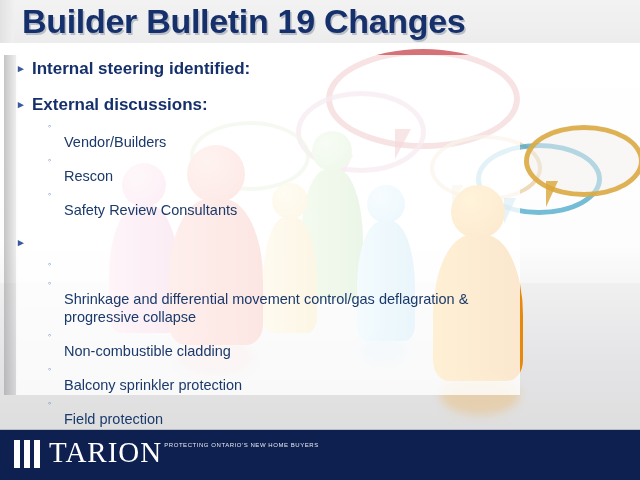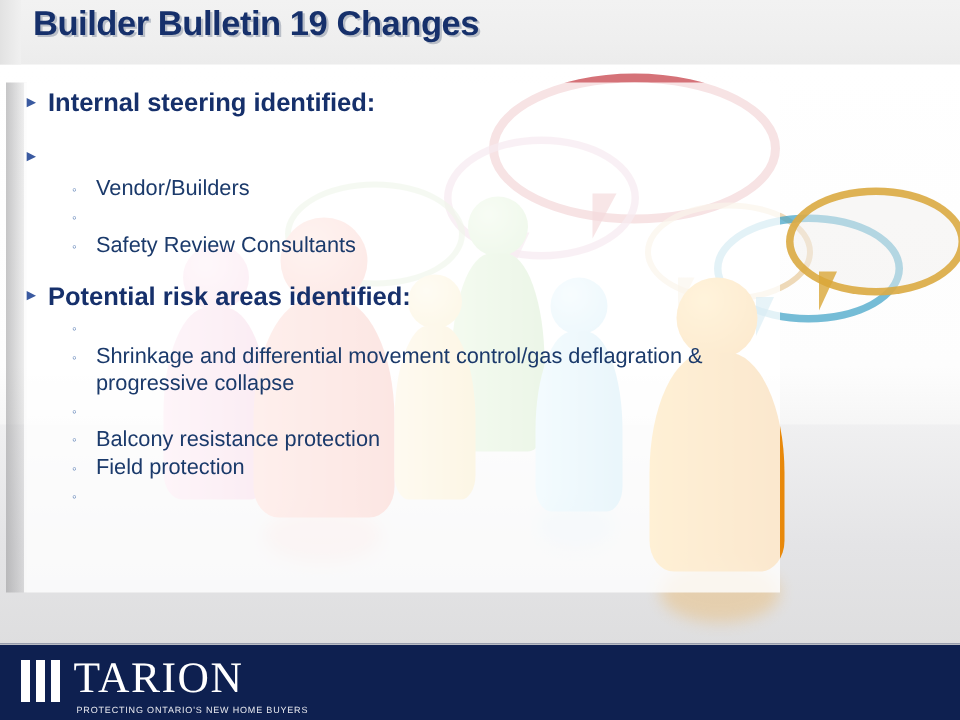--- a/index.html
+++ b/index.html
@@ -14,21 +14,21 @@
   .header-band{
     position:absolute;left:0;top:0;width:640px;height:43px;
     background:linear-gradient(to bottom,#f2f2f2 0%,#efefef 60%,#ececec 100%);
   }
   .header-left-edge{
     position:absolute;left:0;top:0;width:14px;height:43px;
     background:linear-gradient(to right,#e2e2e2,#f0f0f0);
   }
   .slide-title{
     position:absolute;left:22px;top:2px;
-    font-size:23px;font-weight:bold;letter-spacing:-0.3px;
+    font-size:34px;font-weight:bold;letter-spacing:-0.3px;
     color:#16306b;
     text-shadow:1.5px 1.5px 0 rgba(120,130,150,.45);
     white-space:nowrap;
   }
 
   
   .bg{position:absolute;left:0;top:43px;width:640px;height:387px;overflow:hidden;
       background:linear-gradient(to bottom,#ffffff 0%,#fdfdfd 52%,#f3f3f3 66%,#e9e9ea 100%);}
   .floor{position:absolute;left:0;top:62%;width:100%;height:38%;
       background:linear-gradient(to bottom,#f0f0f1,#e4e4e6 55%,#dededf);}
@@ -66,33 +66,33 @@
   }
   .lvl2{
     display:flex;align-items:flex-start;
     color:#1b3a6b;font-size:14.5px;font-weight:normal;
     margin:0;line-height:18px;
   }
   .lvl2 .mark{
     flex:0 0 auto;width:16px;margin-left:30px;color:#5a7fb5;
     font-size:9px;line-height:19px;
   }
-  .lvl2 .txt{flex:1 1 auto;}
+  .lvl2 .txt{flex:1 1 auto;margin-top:16px;}
   .spacer{height:13px;}
 
   
   .footer{
     position:absolute;left:0;bottom:0;width:640px;height:50px;
     background:#0e2050;
     border-top:1px solid #b9bcc4;
   }
   .logo{position:absolute;left:14px;top:8px;display:flex;align-items:flex-start;}
   .bars{display:flex;gap:4px;margin-right:9px;margin-top:2px;}
   .bars i{display:block;width:6px;height:28px;background:#ffffff;}
-  .brand{display:flex;flex-direction:column;justify-content:flex-end;}
+  .brand{display:flex;flex-direction:row;justify-content:flex-end;}
   .brand .name{
     font-family:"Liberation Serif", serif;
     font-size:29px;line-height:29px;color:#ffffff;letter-spacing:1px;
   }
   .brand .tag{
     font-size:6px;line-height:10px;color:#e9eaf0;letter-spacing:.55px;
     margin-top:2px;margin-left:2px;
   }
 </style>
 </head>
@@ -166,51 +166,53 @@
   <div class="content">
 
     <div class="lvl1">
       <span class="mark">▸</span>
       <span>Internal steering identified:</span>
     </div>
     <div class="spacer"></div>
 
     <div class="lvl1">
       <span class="mark">▸</span>
+      <span>External discussions:</span>
     </div>
     <div class="lvl2">
       <span class="mark">◦</span>
       <span class="txt">Vendor/Builders</span>
     </div>
     <div class="lvl2">
       <span class="mark">◦</span>
+      <span class="txt">Rescon</span>
     </div>
     <div class="lvl2">
       <span class="mark">◦</span>
       <span class="txt">Safety Review Consultants</span>
     </div>
     <div class="spacer"></div>
 
     <div class="lvl1">
       <span class="mark">▸</span>
-      <span>Potential risk areas identified:</span>
     </div>
     <div class="lvl2">
       <span class="mark">◦</span>
     </div>
     <div class="lvl2">
       <span class="mark">◦</span>
       <span class="txt">Shrinkage and differential movement control/gas deflagration &amp; progressive collapse</span>
     </div>
     <div class="lvl2">
       <span class="mark">◦</span>
-    </div>
-    <div class="lvl2">
-      <span class="mark">◦</span>
-      <span class="txt">Balcony resistance protection</span>
+      <span class="txt">Non-combustible cladding</span>
+    </div>
+    <div class="lvl2">
+      <span class="mark">◦</span>
+      <span class="txt">Balcony sprinkler protection</span>
     </div>
     <div class="lvl2">
       <span class="mark">◦</span>
       <span class="txt">Field protection</span>
     </div>
     <div class="lvl2">
       <span class="mark">◦</span>
     </div>
 
   </div>

